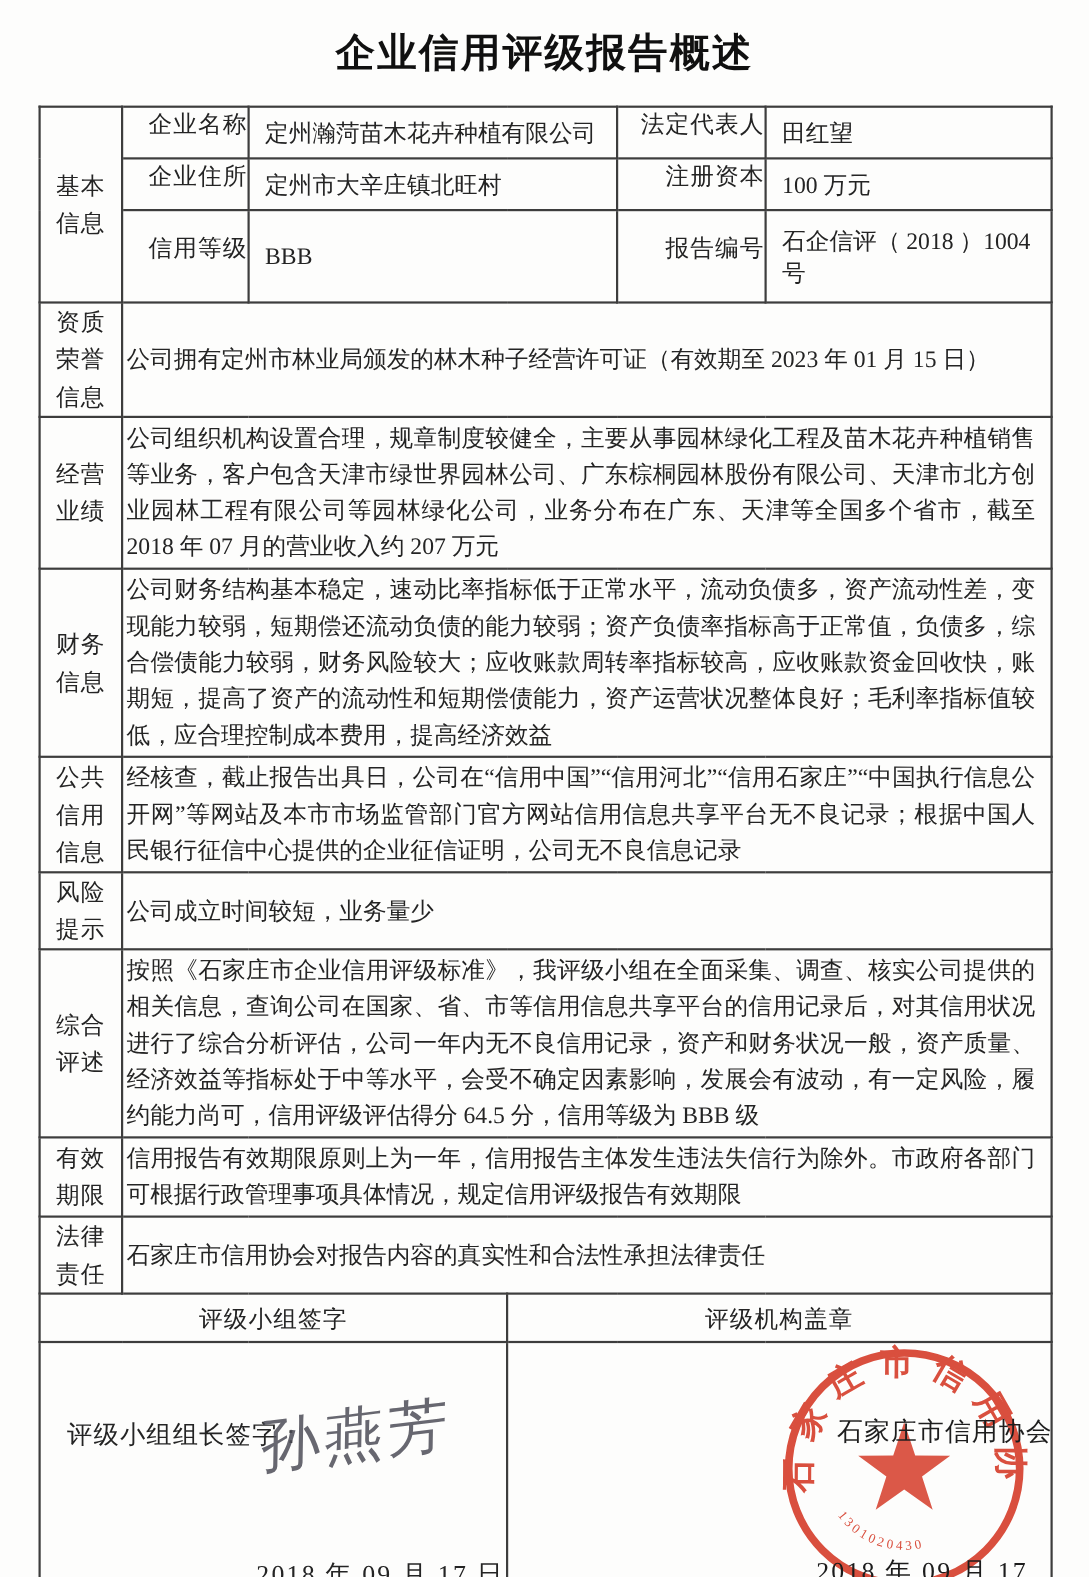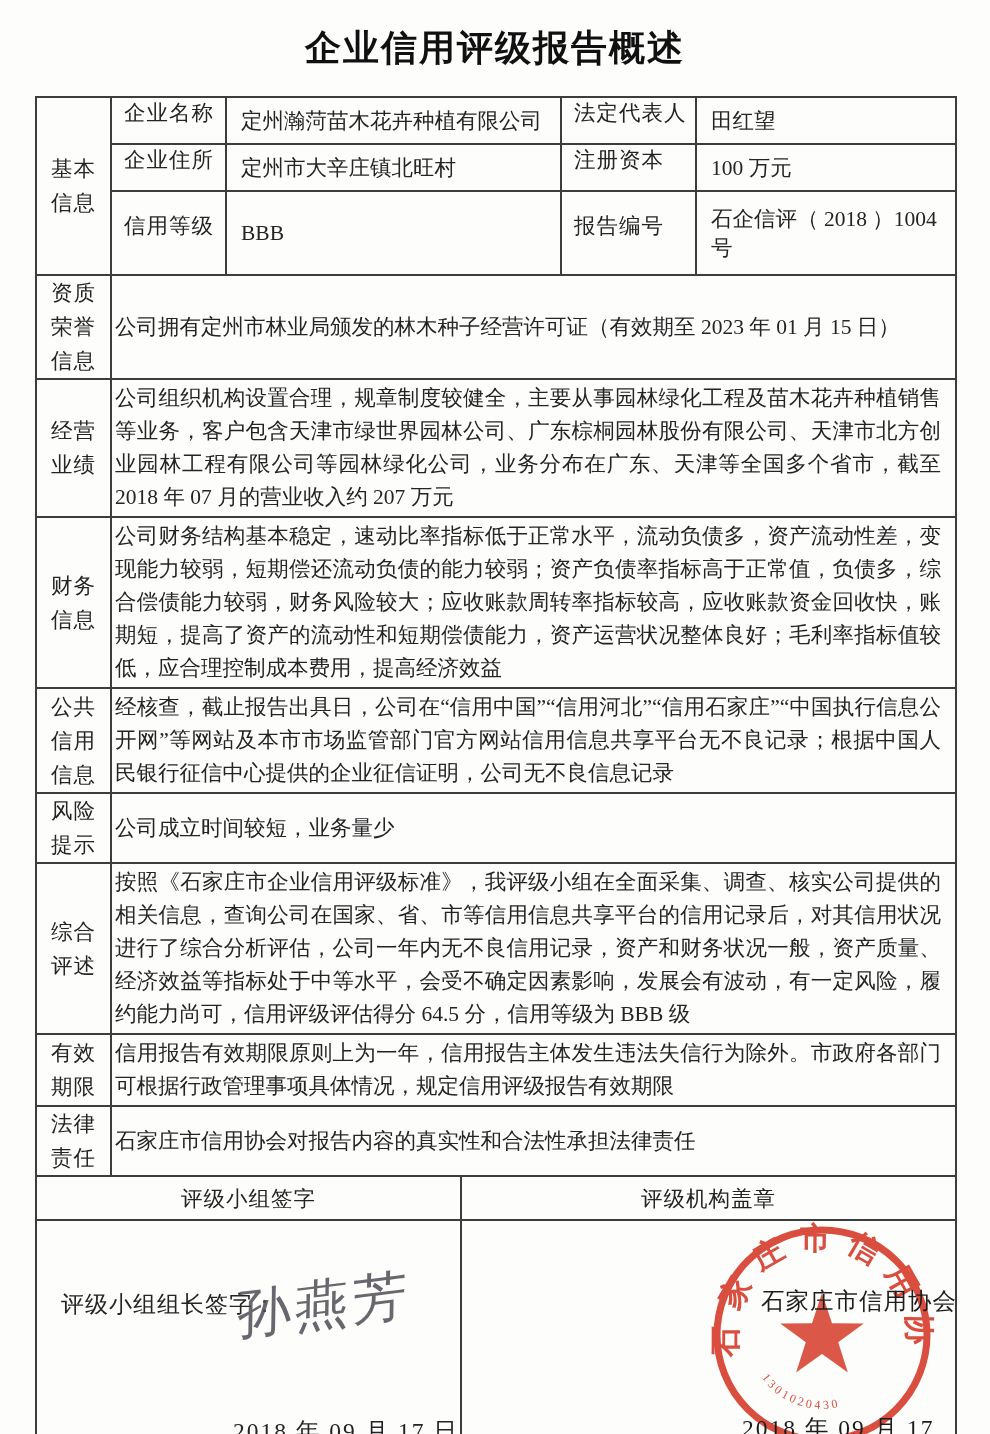--- a/index.html
+++ b/index.html
@@ -17,21 +17,21 @@
     border-collapse:collapse;table-layout:fixed;
   }
   table.report td{
     border:2px solid #3d3d3d;vertical-align:middle;
     font-size:21.5px;color:#242424;overflow:hidden;
   }
   td.sec{
     text-align:center;line-height:34px;font-size:22px;
     padding:0 13px;letter-spacing:1px;margin-left:48px;
   }
-  td.lbl{padding:0 0 16px 12px;letter-spacing:1px;}
+  td.lbl{padding:0 0 16px 12px;letter-spacing:1px;text-align:right;}
   td.val{padding:0 6px 0 14px;}
   td.para{
     padding:2px 14px 2px 3px;line-height:33px;text-align:justify;
     vertical-align:middle;
   }
   td.hdr{text-align:center;font-size:23px;letter-spacing:1px;font-family:Liberation Serif, serif;}
   td.signcell{position:relative;vertical-align:top;}
   .rh1{height:44px}.rh2{height:38px}.rh3{height:84px}
   .rh4{height:102px}.rh5{height:135px}.rh6{height:166px}
   .rh7{height:101px}.rh8{height:66px}.rh9{height:165px}

